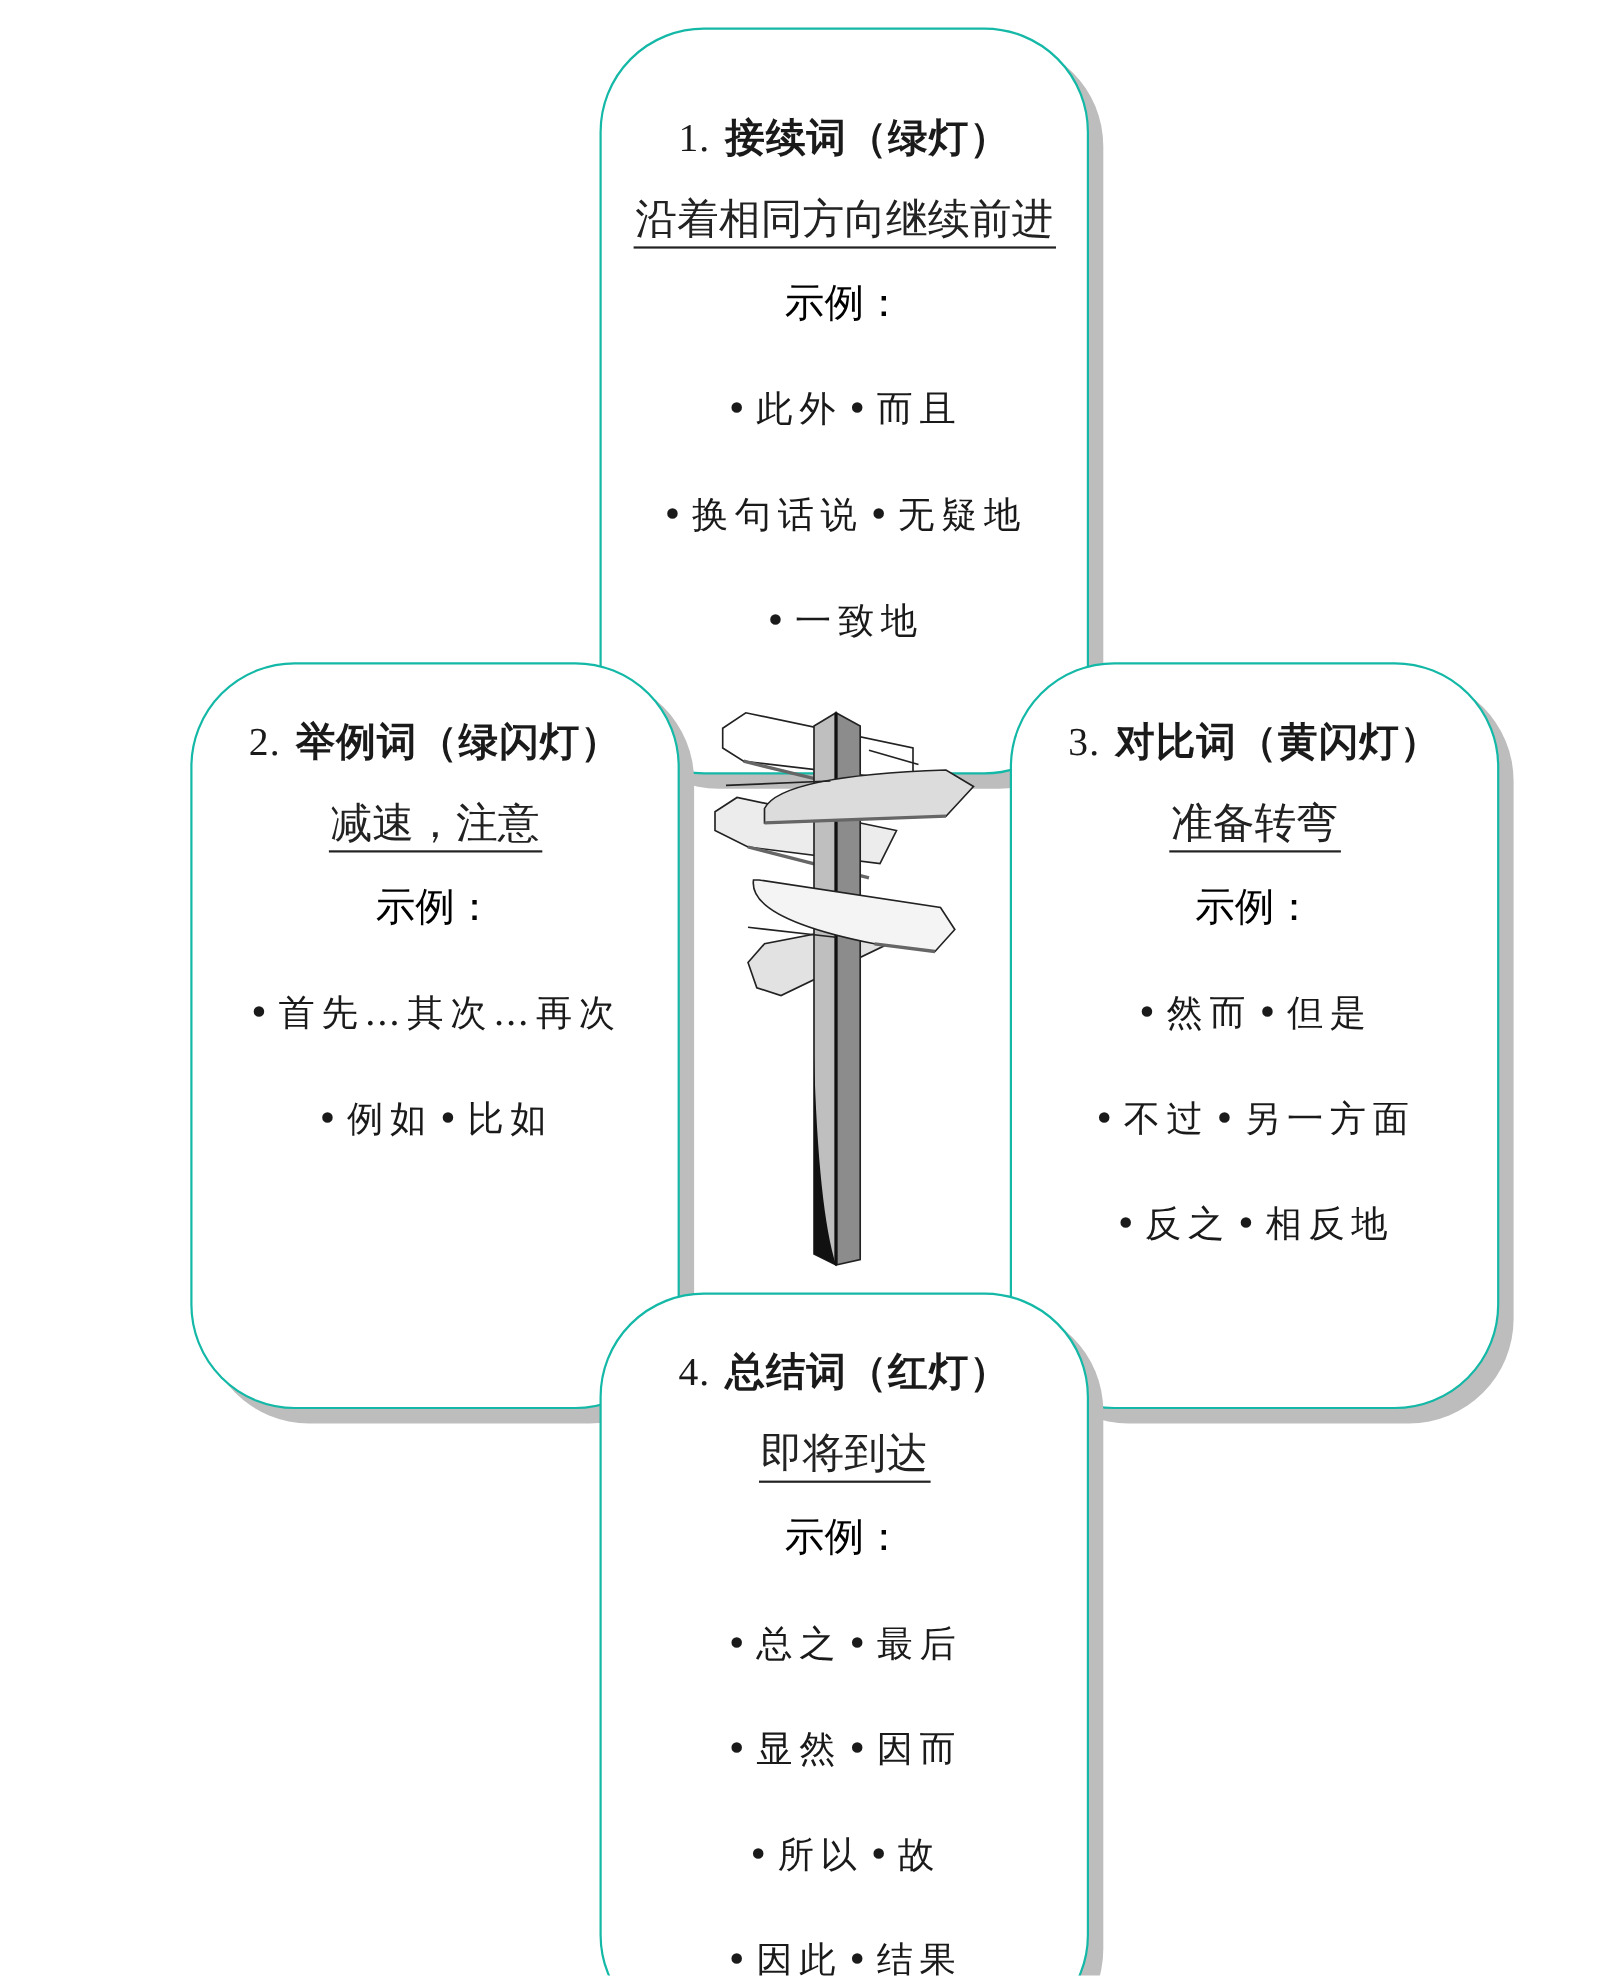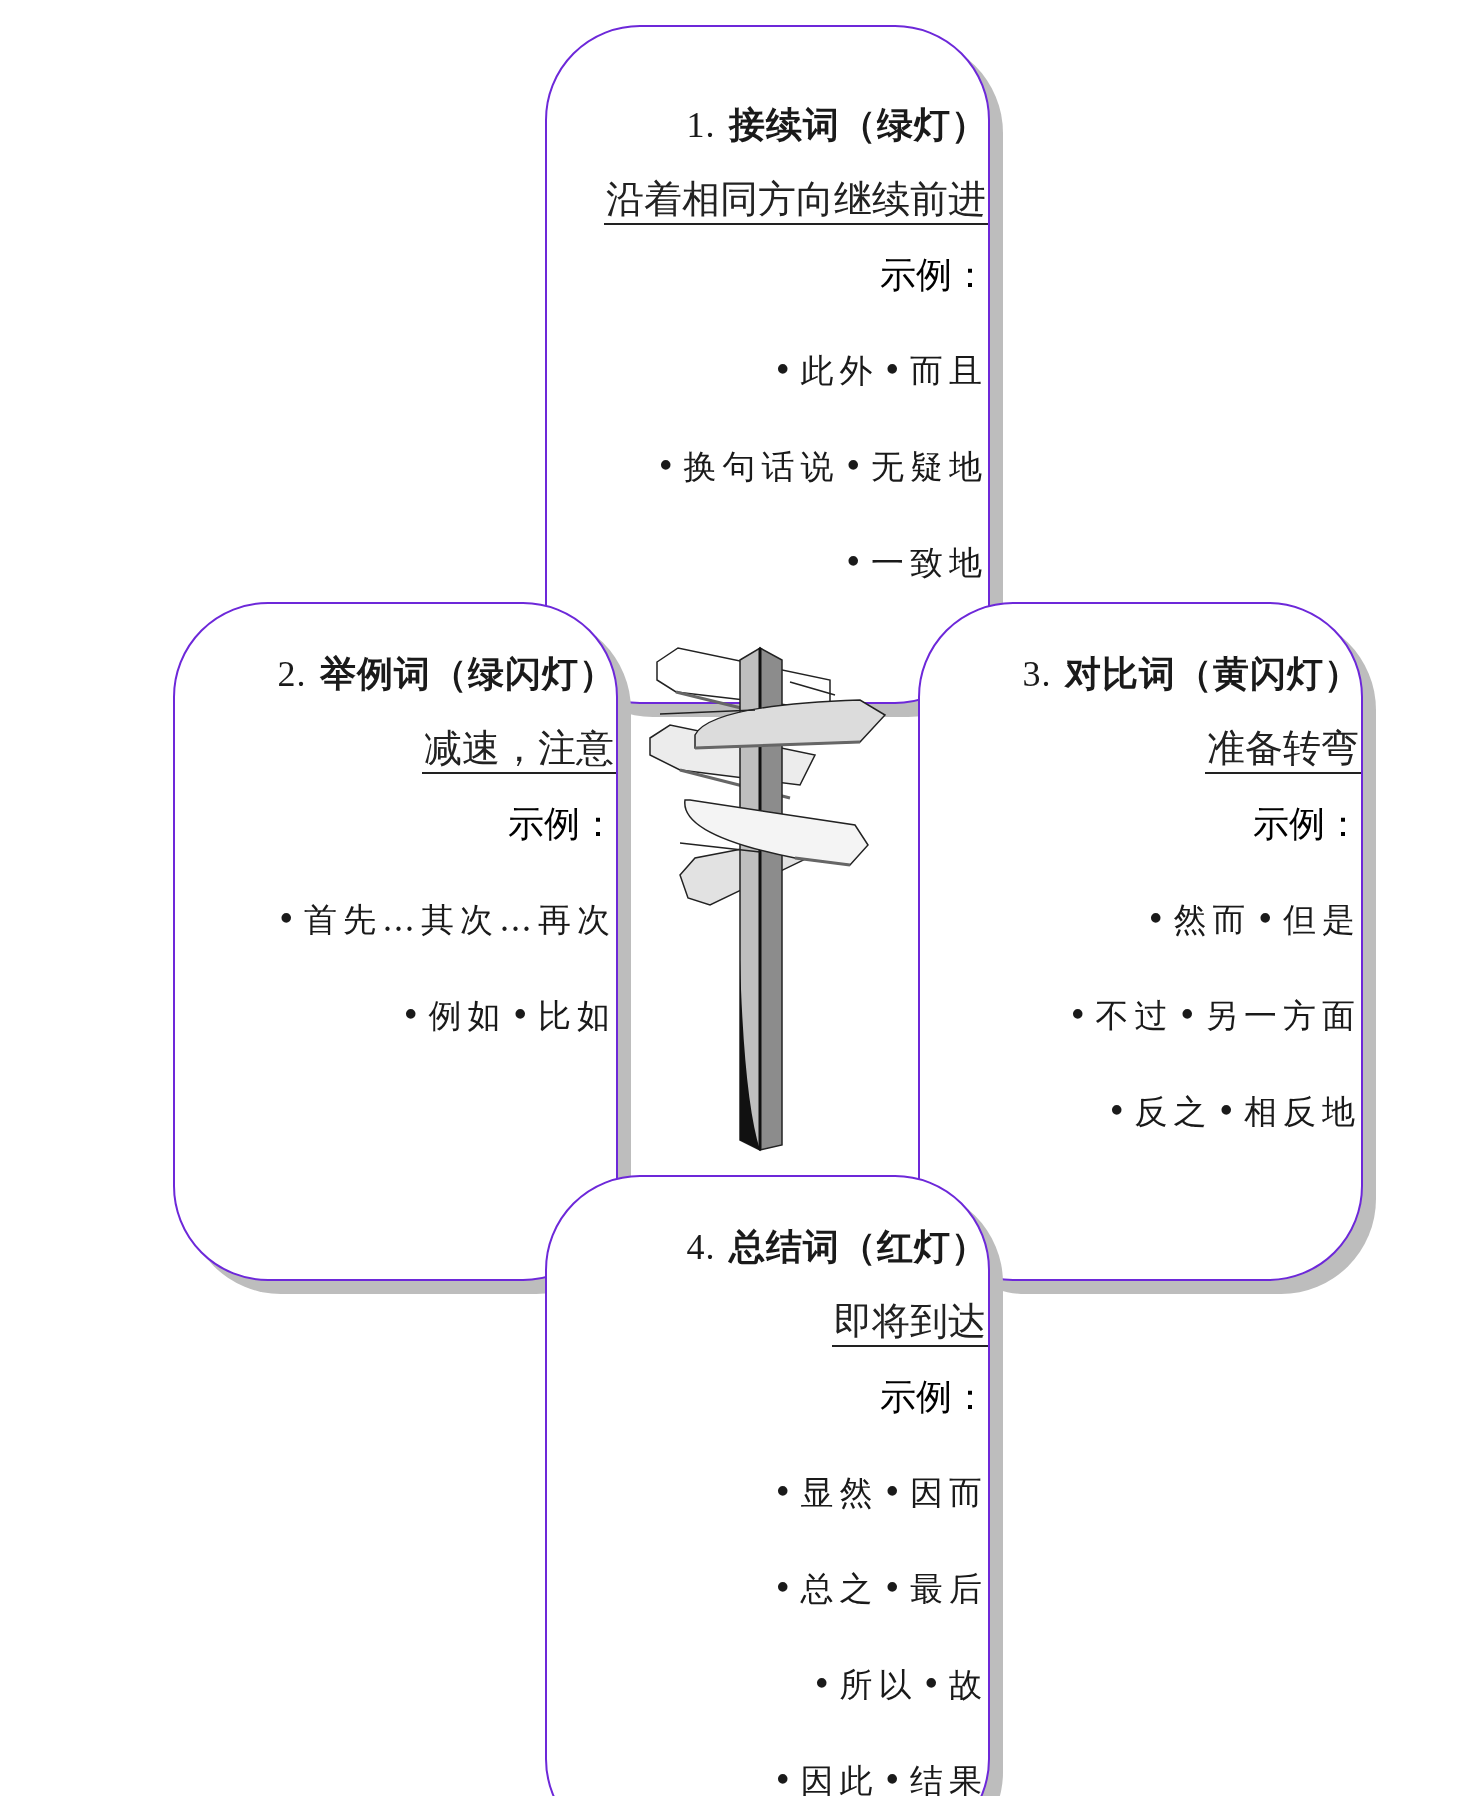--- a/index.html
+++ b/index.html
@@ -1,22 +1,22 @@
 <!DOCTYPE html>
 <html><head>
 <meta charset="utf-8">
 <style>
   html, body { margin: 0; padding: 0; background: #ffffff; }
   body { width: 1458px; height: 1796px; position: relative; overflow: hidden;
          font-family: "DejaVu Serif", "Liberation Serif", serif; color: #1a1a1a; }
   .cutoff { position: absolute; left: 110px; top: -14px; width: 360px; height: 20px;
             border-top: 8px dotted #555; opacity: 0.55; }
   .card { position: absolute; width: 445px; height: 679px; background: #fff;
-          border: 2px solid #6d28d9; border-radius: 95px; box-sizing: border-box;
-          box-shadow: 13px 13px 0 0 #bdbdbd; text-align: right; }
+          border: 2px solid #14b8a6; border-radius: 95px; box-sizing: border-box;
+          box-shadow: 13px 13px 0 0 #bdbdbd; text-align: center; }
   .card .title { font-family: "DejaVu Sans", "Liberation Sans", sans-serif; font-weight: bold;
                  font-size: 36px; line-height: 40px; margin-top: 78px; letter-spacing: 1px; }
   .card .title .num { font-family: "Liberation Serif", serif; font-weight: normal; }
   .card .subtitle { display: inline-block; font-family: Liberation Sans, sans-serif;
                     font-size: 38px; line-height: 44px; margin-top: 32px; padding: 0 2px 2px;
                     border-bottom: 2px solid #222; color: #222; }
   .card .examples-label { font-family: "DejaVu Sans", "Liberation Sans", sans-serif;
                           font-size: 36px; line-height: 40px; margin-top: 30px; color: #000000; }
   .card ul { list-style: none; margin: 0; padding: 0; }
   .card li { font-size: 33px; line-height: 40px; margin-top: 56px; letter-spacing: 6px;
@@ -68,22 +68,22 @@
     <li><span class="w">不过</span><span class="w">另一方面</span></li>
     <li><span class="w">反之</span><span class="w">相反地</span></li>
   </ul>
 </div>
 
 <div class="card" id="card-4">
   <div class="title"><span class="num">4.</span> <span>总结词（红灯）</span></div>
   <div><span class="subtitle">即将到达</span></div>
   <div class="examples-label">示例：</div>
   <ul>
+    <li><span class="w">总之</span><span class="w">最后</span></li>
     <li><span class="w">显然</span><span class="w">因而</span></li>
-    <li><span class="w">总之</span><span class="w">最后</span></li>
     <li><span class="w">所以</span><span class="w">故</span></li>
     <li><span class="w">因此</span><span class="w">结果</span></li>
   </ul>
 </div>
 
 <svg class="signpost" viewBox="0 0 260 530" xmlns="http://www.w3.org/2000/svg">
 
   <g stroke="#222" stroke-width="1.5">
 
     <polygon points="17,32 38,18 190,50 190,80 36,62 17,50" fill="#ffffff"></polygon>

